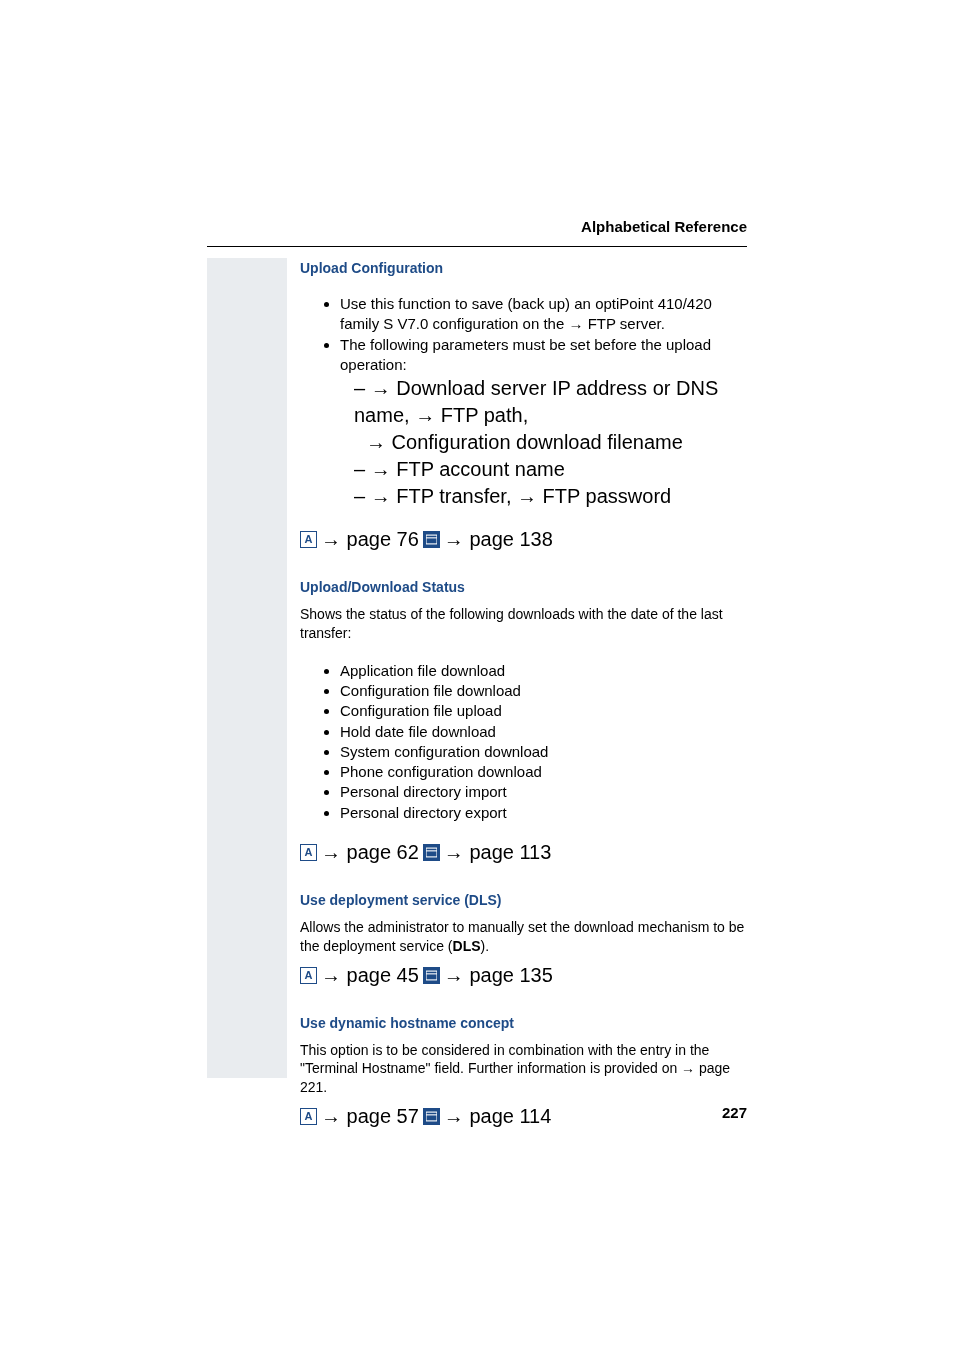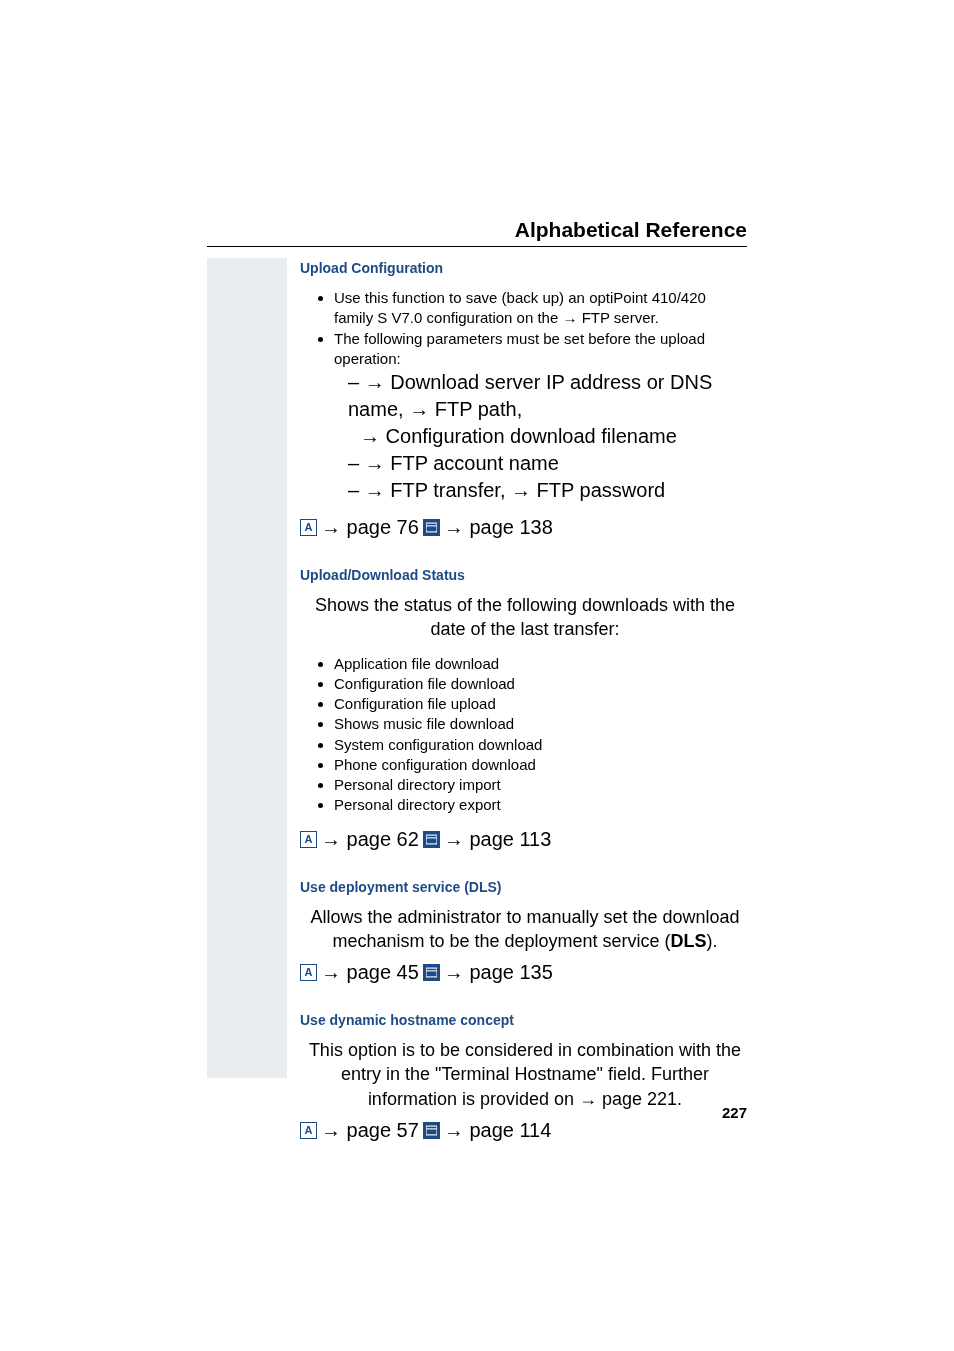--- a/index.html
+++ b/index.html
@@ -18,21 +18,21 @@
     box-sizing: border-box;
   }
   .header-area {
     position: absolute;
     top: 218px;
     right: 207px;
     text-align: right;
   }
   .header-text {
     font-weight: bold;
-    font-size: 21px;
+    font-size: 15px;
     color: #000;
   }
   .hr {
     position: absolute;
     top: 238px;
     left: 207px;
     right: 207px;
     border: none;
     border-top: 1.5px solid #000;
   }
@@ -50,28 +50,27 @@
     top: 260px;
     width: 450px;
   }
   .section-heading {
     font-weight: bold;
     font-size: 14px;
     color: #1e4b87;
     margin: 0 0 4px 0;
   }
   .body-text {
-    font-size: 18px;
+    font-size: 14px;
     color: #000;
     line-height: 1.35;
     margin: 0;
-    text-align: center;
   }
   ul.outer {
-    margin: 12px;
+    margin: 18px;
     padding-left: 22px;
   }
   ul.outer > li {
     font-size: 15px;
     color: #000;
     line-height: 1.35;
     margin: 0;
   }
   ul.inner {
     list-style: none;
@@ -178,21 +177,21 @@
     </div>
 
     <div class="section-gap"></div>
 
     <h3 class="section-heading">Upload/Download Status</h3>
     <p class="body-text" style="margin-top:10px;">Shows the status of the following downloads with the date of the last transfer:</p>
     <ul class="outer">
       <li>Application file download</li>
       <li>Configuration file download</li>
       <li>Configuration file upload</li>
-      <li>Shows music file download</li>
+      <li>Hold date file download</li>
       <li>System configuration download</li>
       <li>Phone configuration download</li>
       <li>Personal directory import</li>
       <li>Personal directory export</li>
     </ul>
     <div class="link-row">
       <span class="icon-box">A</span>
       <span class="link-text"><span class="arrow">→ </span><span>page 62</span></span>
       <span class="icon-box web">
           <svg viewBox="0 0 10 10">

